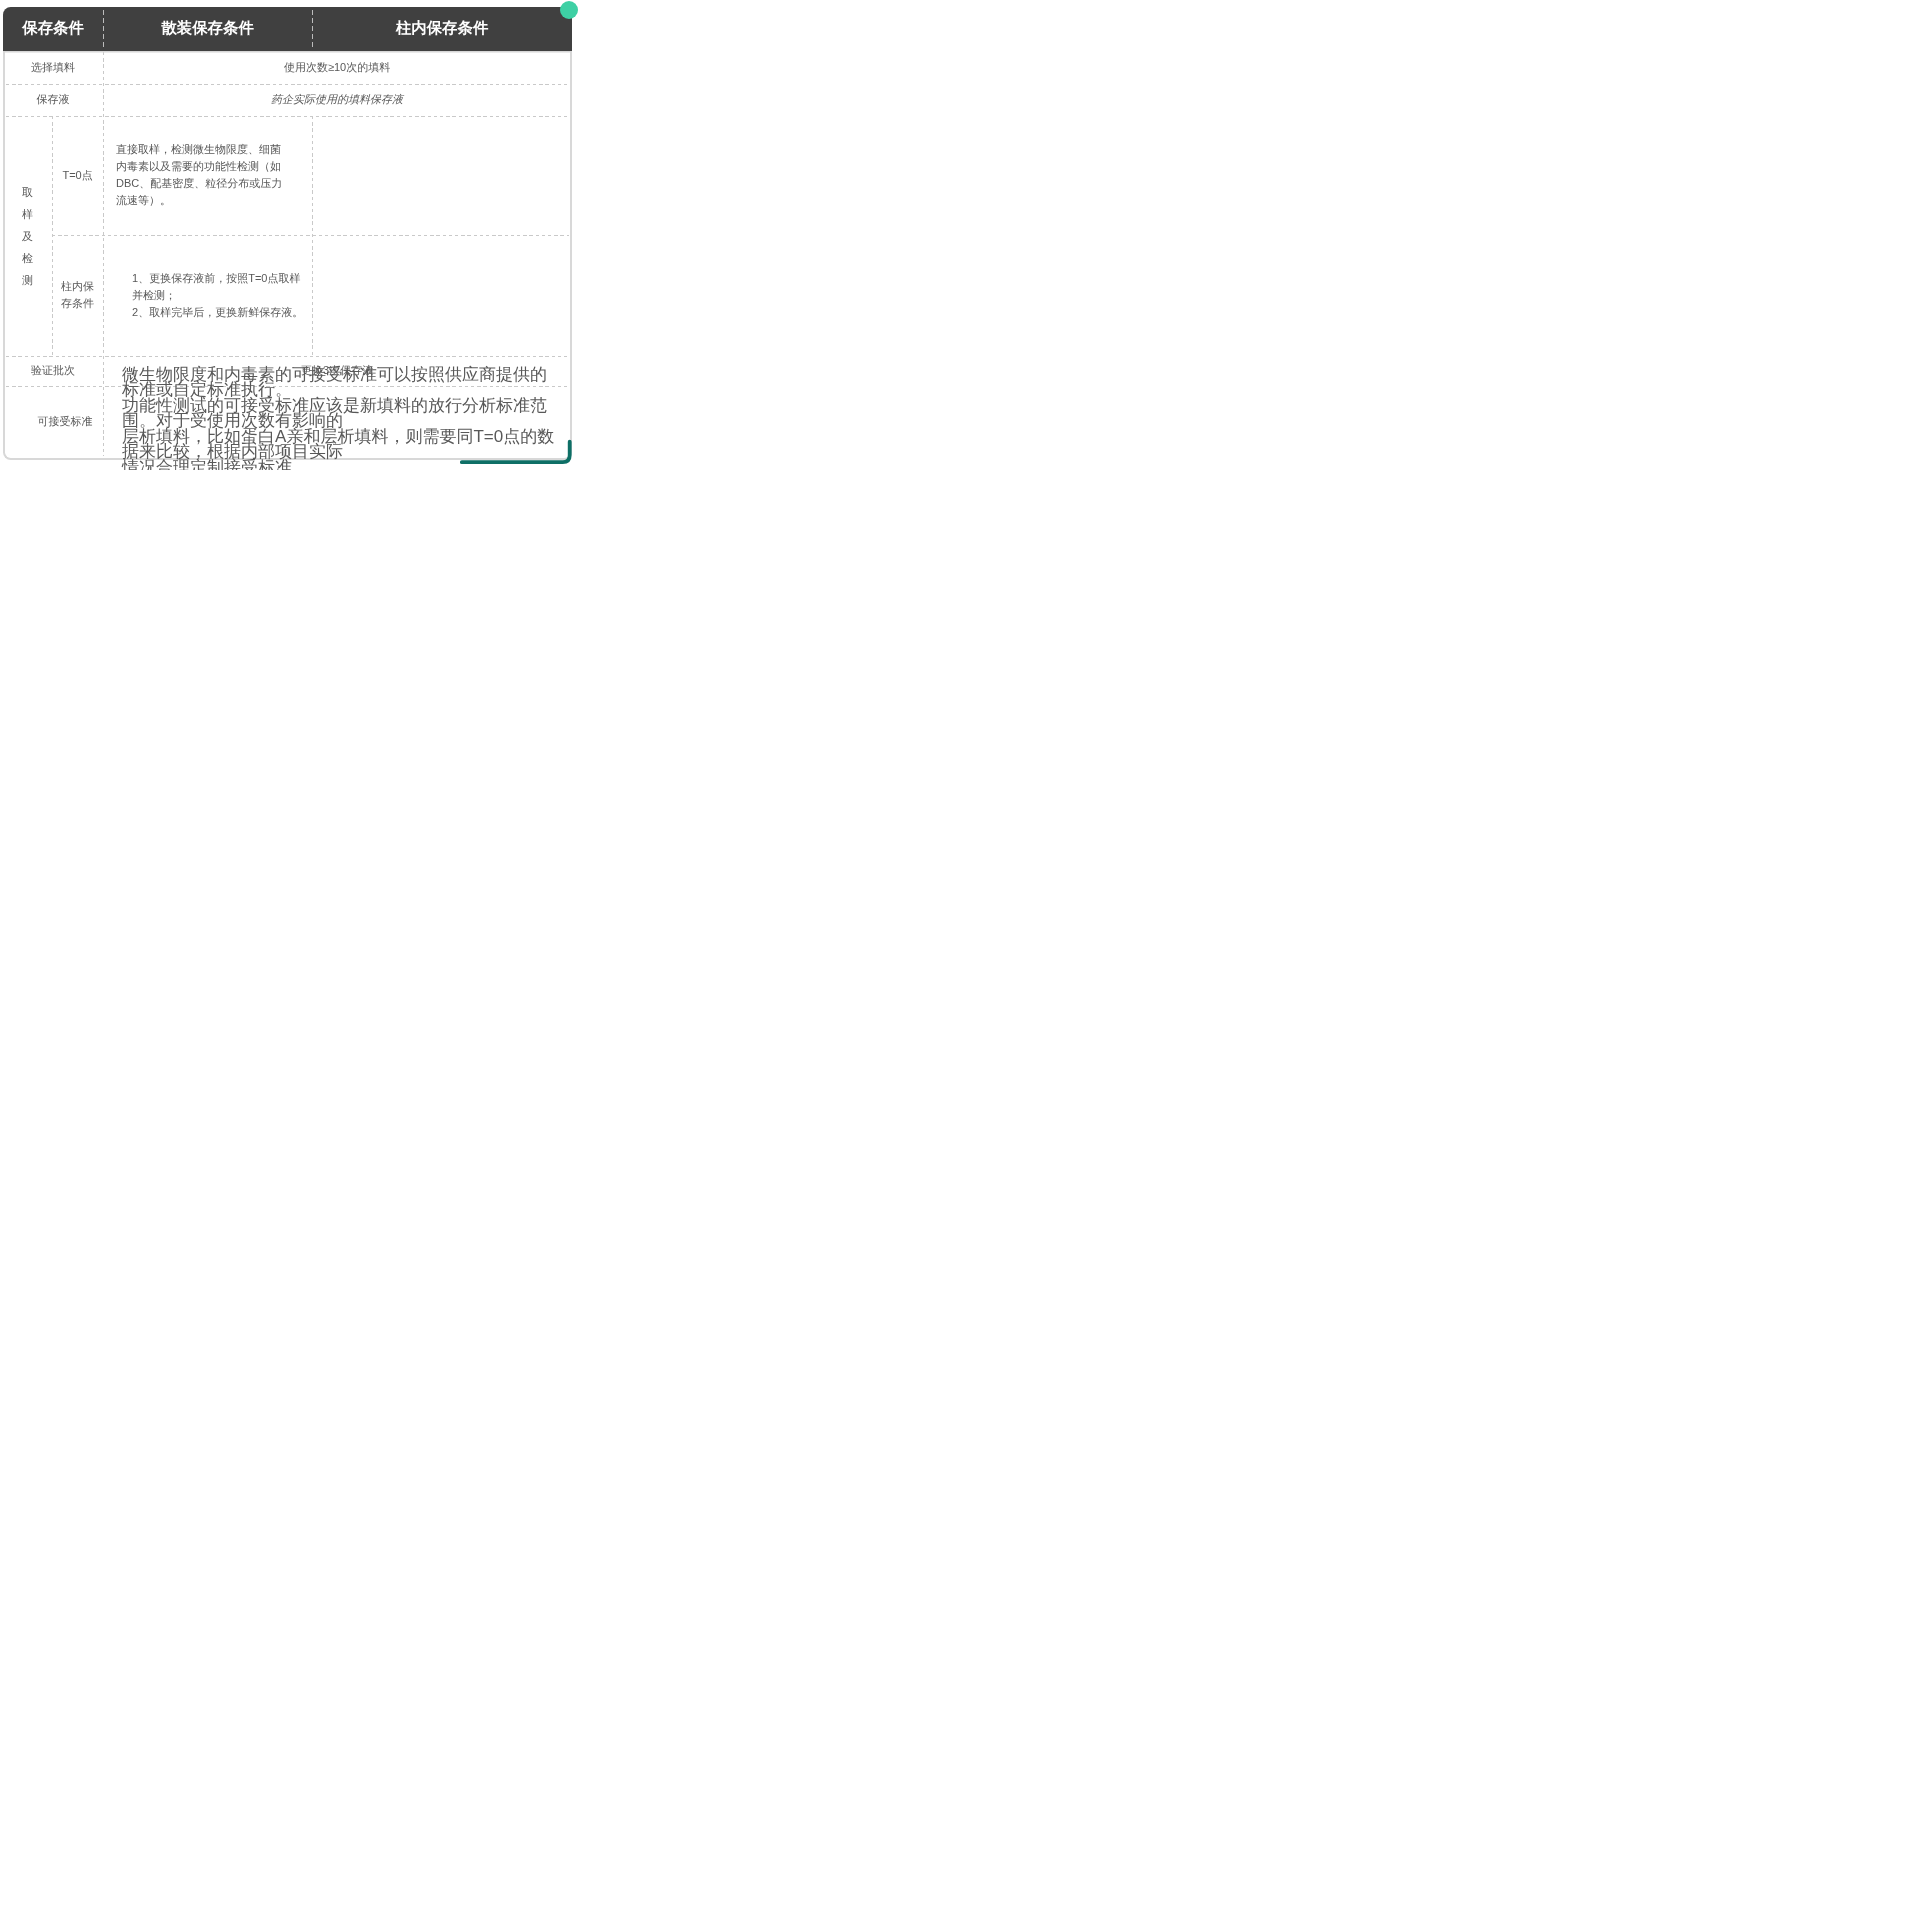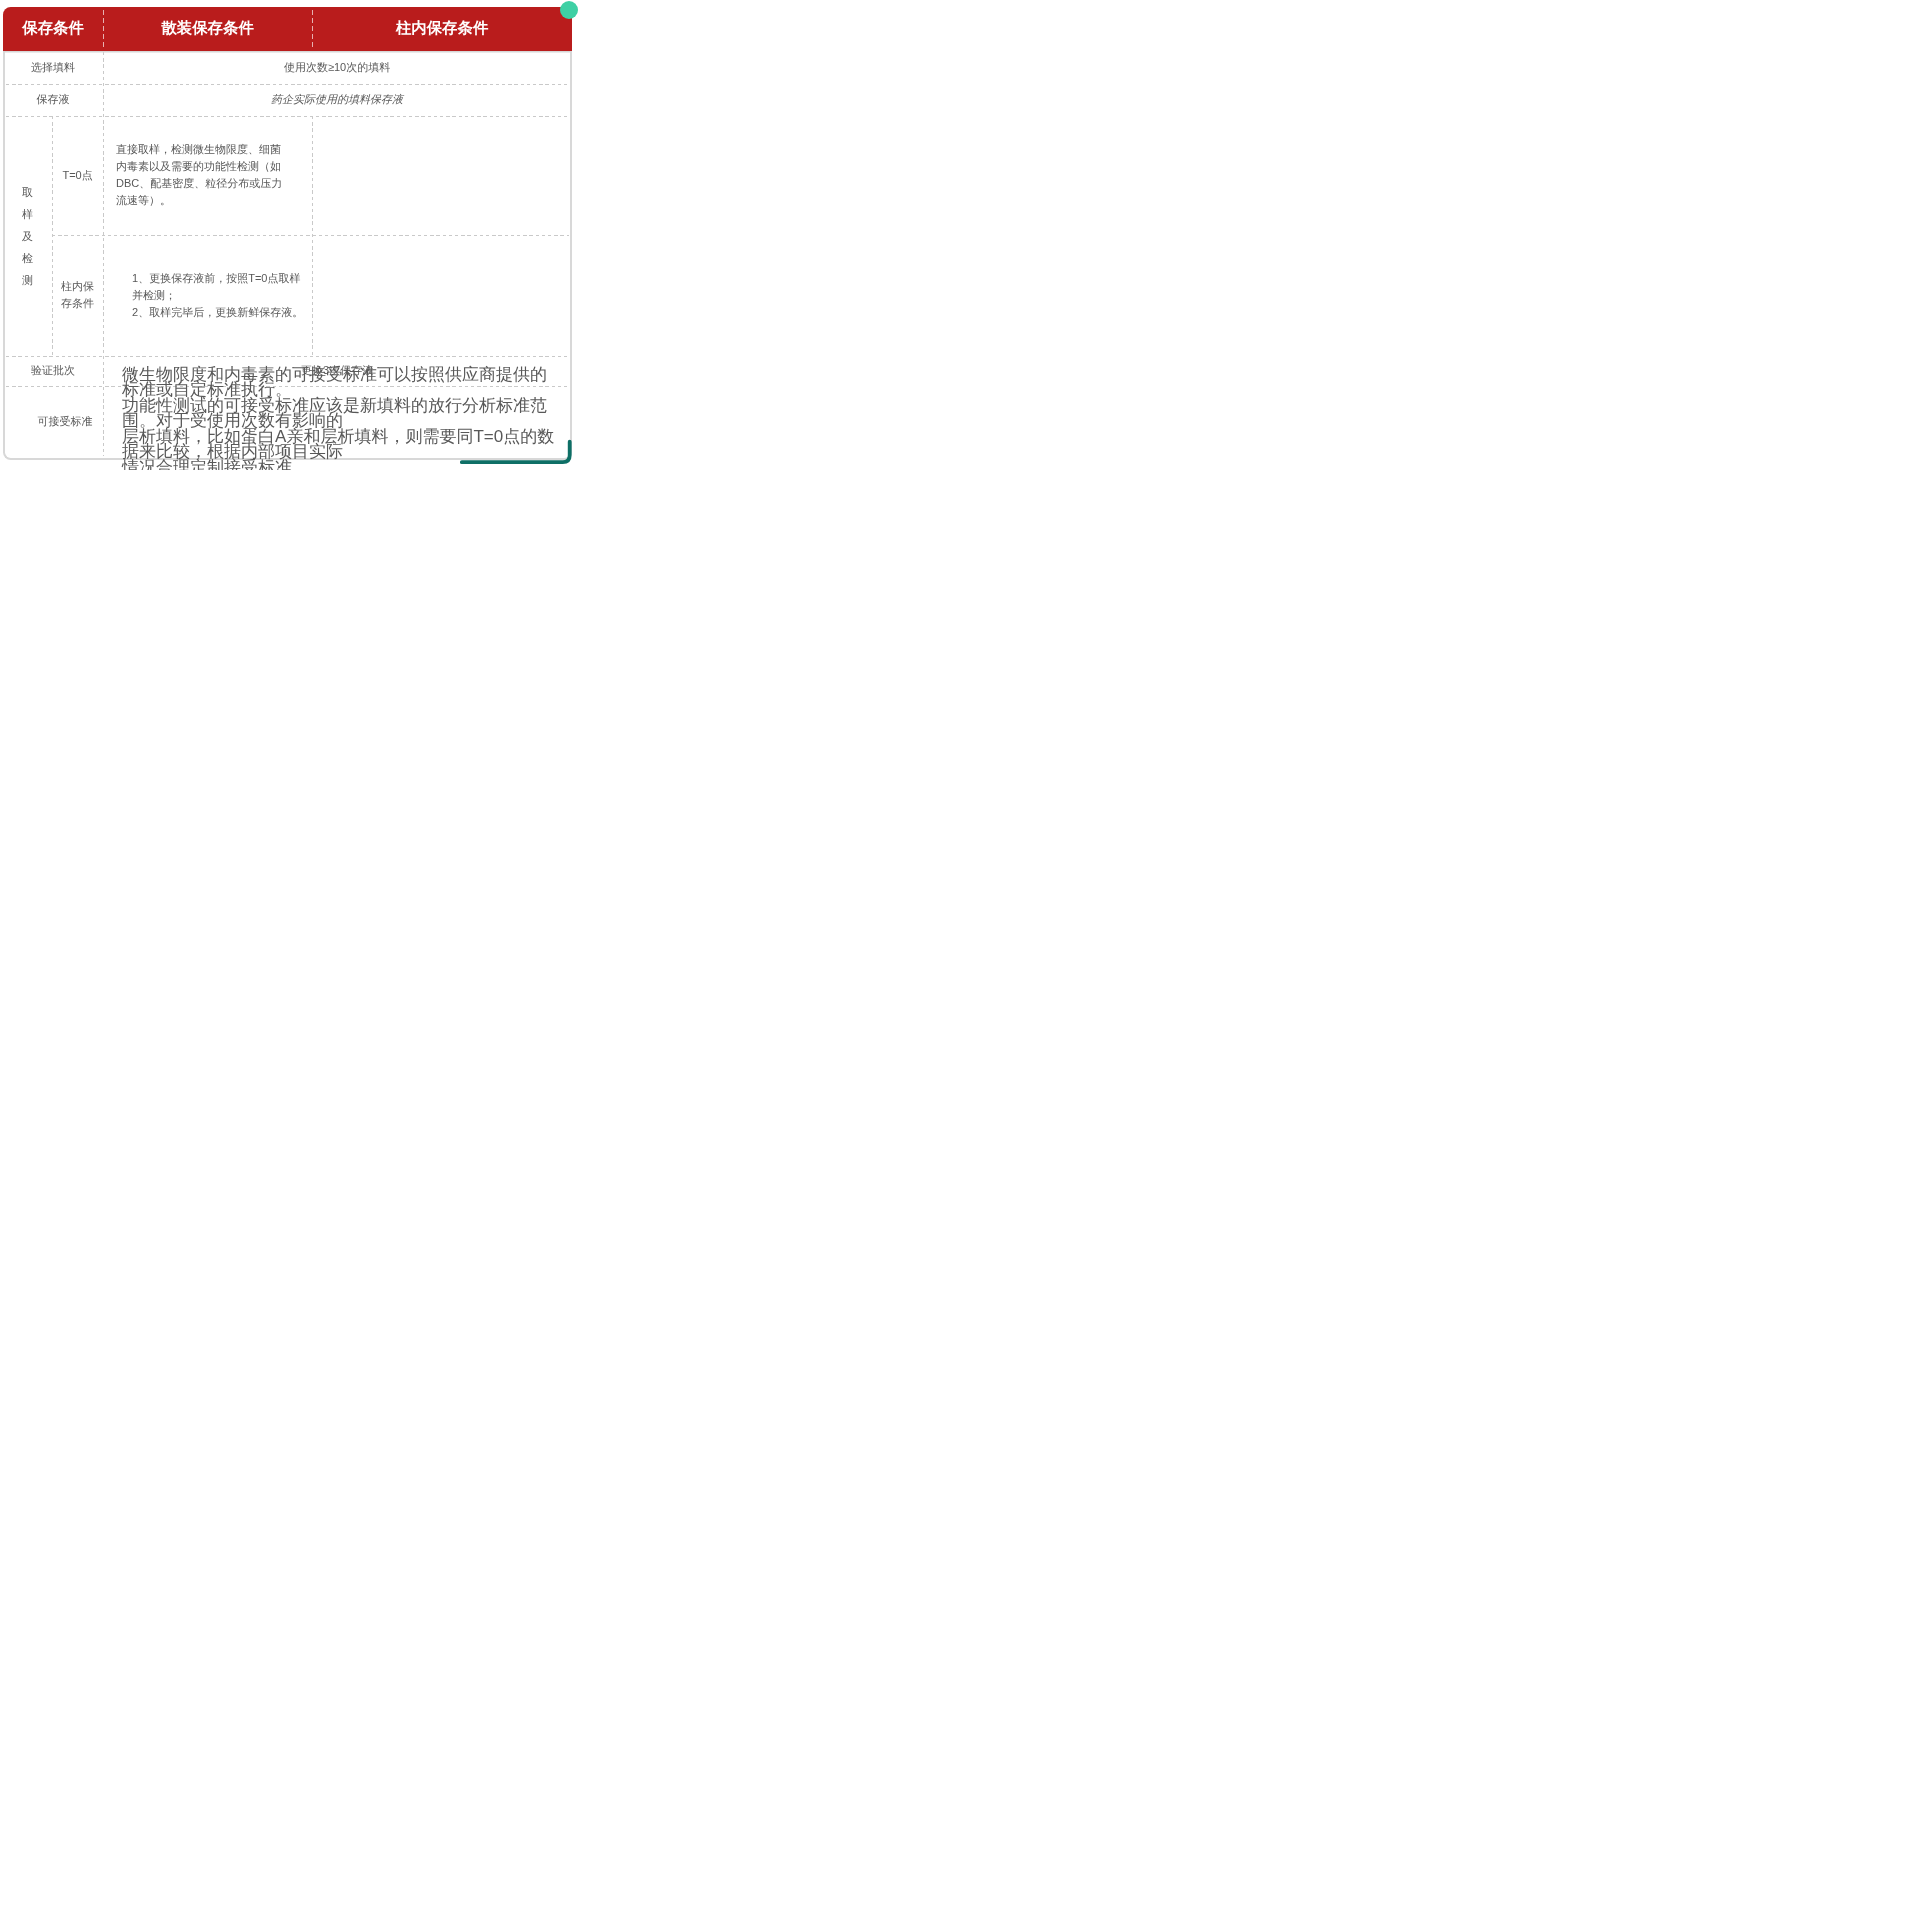--- a/index.html
+++ b/index.html
@@ -8,21 +8,21 @@
     width:578px;height:470px;
     background:#ffffff;
     font-family:"Liberation Sans",sans-serif;
     color:#585858;
     overflow:hidden;
   }
   .table{position:absolute;left:3.1px;top:6.5px;width:569px;height:453px;}
   
   .thead{
     position:absolute;left:0;top:0;width:569px;height:44px;
-    background:#b91c1c;
+    background:#404040;
     border-radius:7.7px 7.7px 0 0;
     display:flex;align-items:flex-start;
     box-shadow:0 1.5px 0 #d6d6d6;
     z-index:2;
   }
   .th{
     display:flex;align-items:center;justify-content:center;
     color:#ffffff;font-size:15.4px;font-weight:bold;
     height:100%;
   }

